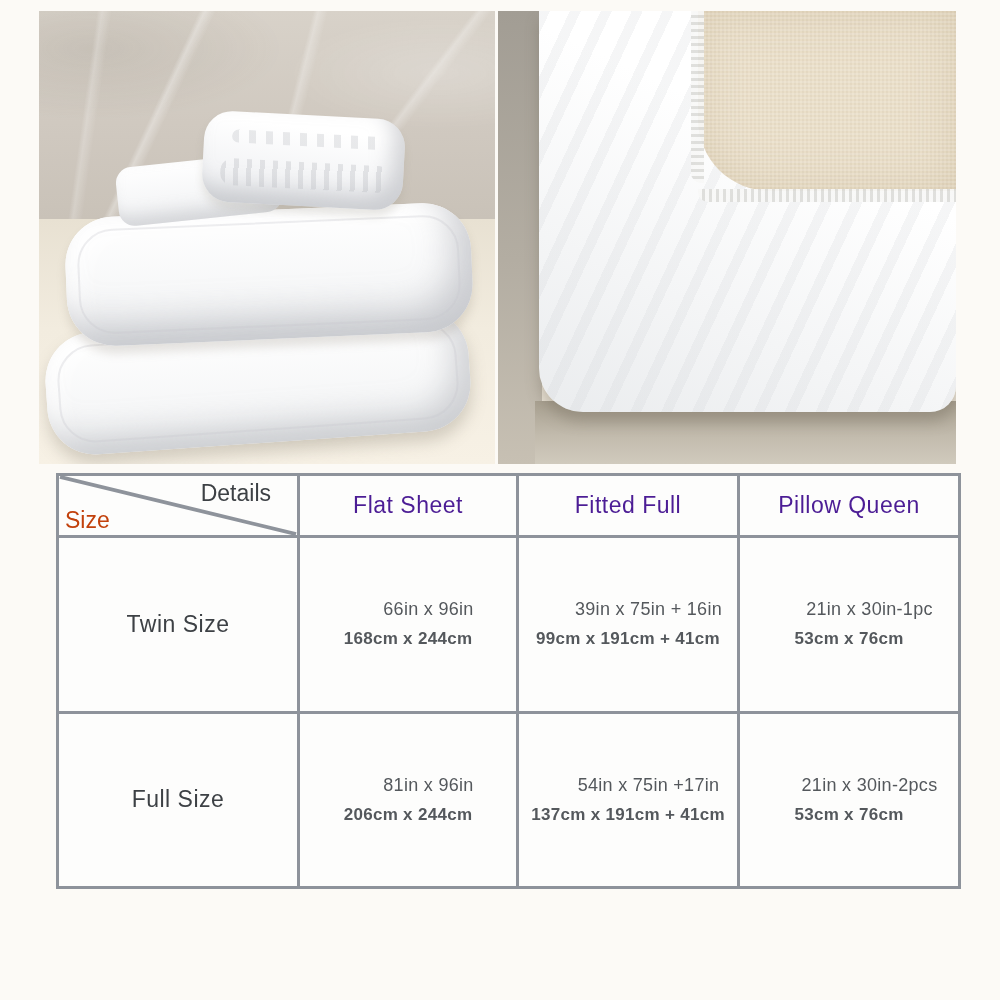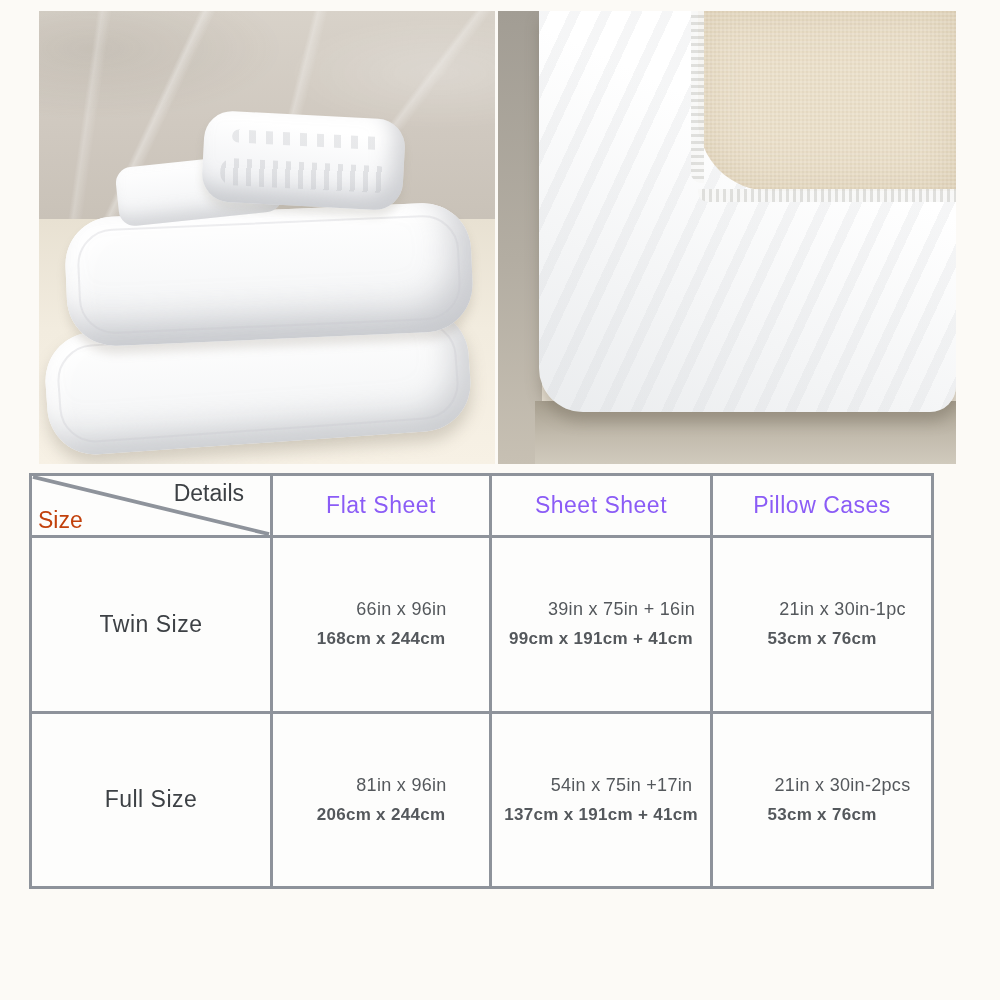--- a/index.html
+++ b/index.html
@@ -67,27 +67,27 @@
     repeating-linear-gradient(0deg,rgba(255,255,255,.16) 0 2px,transparent 2px 4px),
     repeating-linear-gradient(90deg,rgba(178,162,136,.10) 0 2px,transparent 2px 4px);}
   .pr-elastic-bottom{position:absolute;right:0;top:44.5%;width:62%;height:13px;
     background:repeating-linear-gradient(90deg,#f8f8f7 0 4px,#dcdcd9 4px 7px);
     border-bottom-left-radius:10px;opacity:.9;}
   .pr-elastic-left{position:absolute;left:calc(38% - 7px);top:0;width:13px;height:43%;
     background:repeating-linear-gradient(0deg,#f8f8f7 0 4px,#dcdcd9 4px 7px);
     border-bottom-left-radius:10px;opacity:.9;}
 
   
-  table.size-chart{position:absolute;left:29px;top:473px;width:902px;height:416px;
+  table.size-chart{position:absolute;left:56px;top:473px;width:902px;height:416px;
     border-collapse:collapse;table-layout:fixed;background:#fdfdfc;}
   .size-chart th,.size-chart td{border:3px solid #8e939b;padding:0;text-align:center;
     vertical-align:middle;font-weight:400;}
   .size-chart thead tr{height:62px;}
   .size-chart tbody tr{height:71px;margin-top:36px;}
-  .col-head{font-size:23px;color:#8b5cf6;letter-spacing:.5px;margin-left:30px;}
+  .col-head{font-size:23px;color:#4c1d95;letter-spacing:.5px;margin-left:30px;}
   .size-label{font-size:23px;color:#3d4145;letter-spacing:.5px;}
   .dim .u{font-size:18px;color:#54585c;letter-spacing:.3px;padding-left:41px;}
   .dim .m{font-size:17px;color:#54585c;letter-spacing:.3px;margin-top:9px;font-weight:bold;}
   .diag-cell{position:relative;}
   .diag-cell svg{position:absolute;inset:0;width:100%;height:100%;}
   .diag-details{position:absolute;top:4px;right:26px;font-size:23px;color:#3d4145;}
   .diag-size{position:absolute;bottom:1px;left:6px;font-size:23px;color:#c2410c;}
 </style>
 </head>
 <body>
@@ -124,22 +124,22 @@
     <thead>
       <tr>
         <th class="diag-cell">
           <svg viewBox="0 0 241 62" preserveAspectRatio="none">
             <line x1="1" y1="1" x2="240" y2="61" stroke="#8e939b" stroke-width="4"></line>
           </svg>
           <span class="diag-details">Details</span>
           <span class="diag-size">Size</span>
         </th>
         <th class="col-head">Flat Sheet</th>
-        <th class="col-head">Sheet Sheet</th>
-        <th class="col-head">Pillow Cases</th>
+        <th class="col-head">Fitted Full</th>
+        <th class="col-head">Pillow Queen</th>
       </tr>
     </thead>
     <tbody>
       <tr>
         <td class="size-label">Twin Size</td>
         <td class="dim">
           <div class="u">66in x 96in</div>
           <div class="m">168cm x 244cm</div>
         </td>
         <td class="dim">

